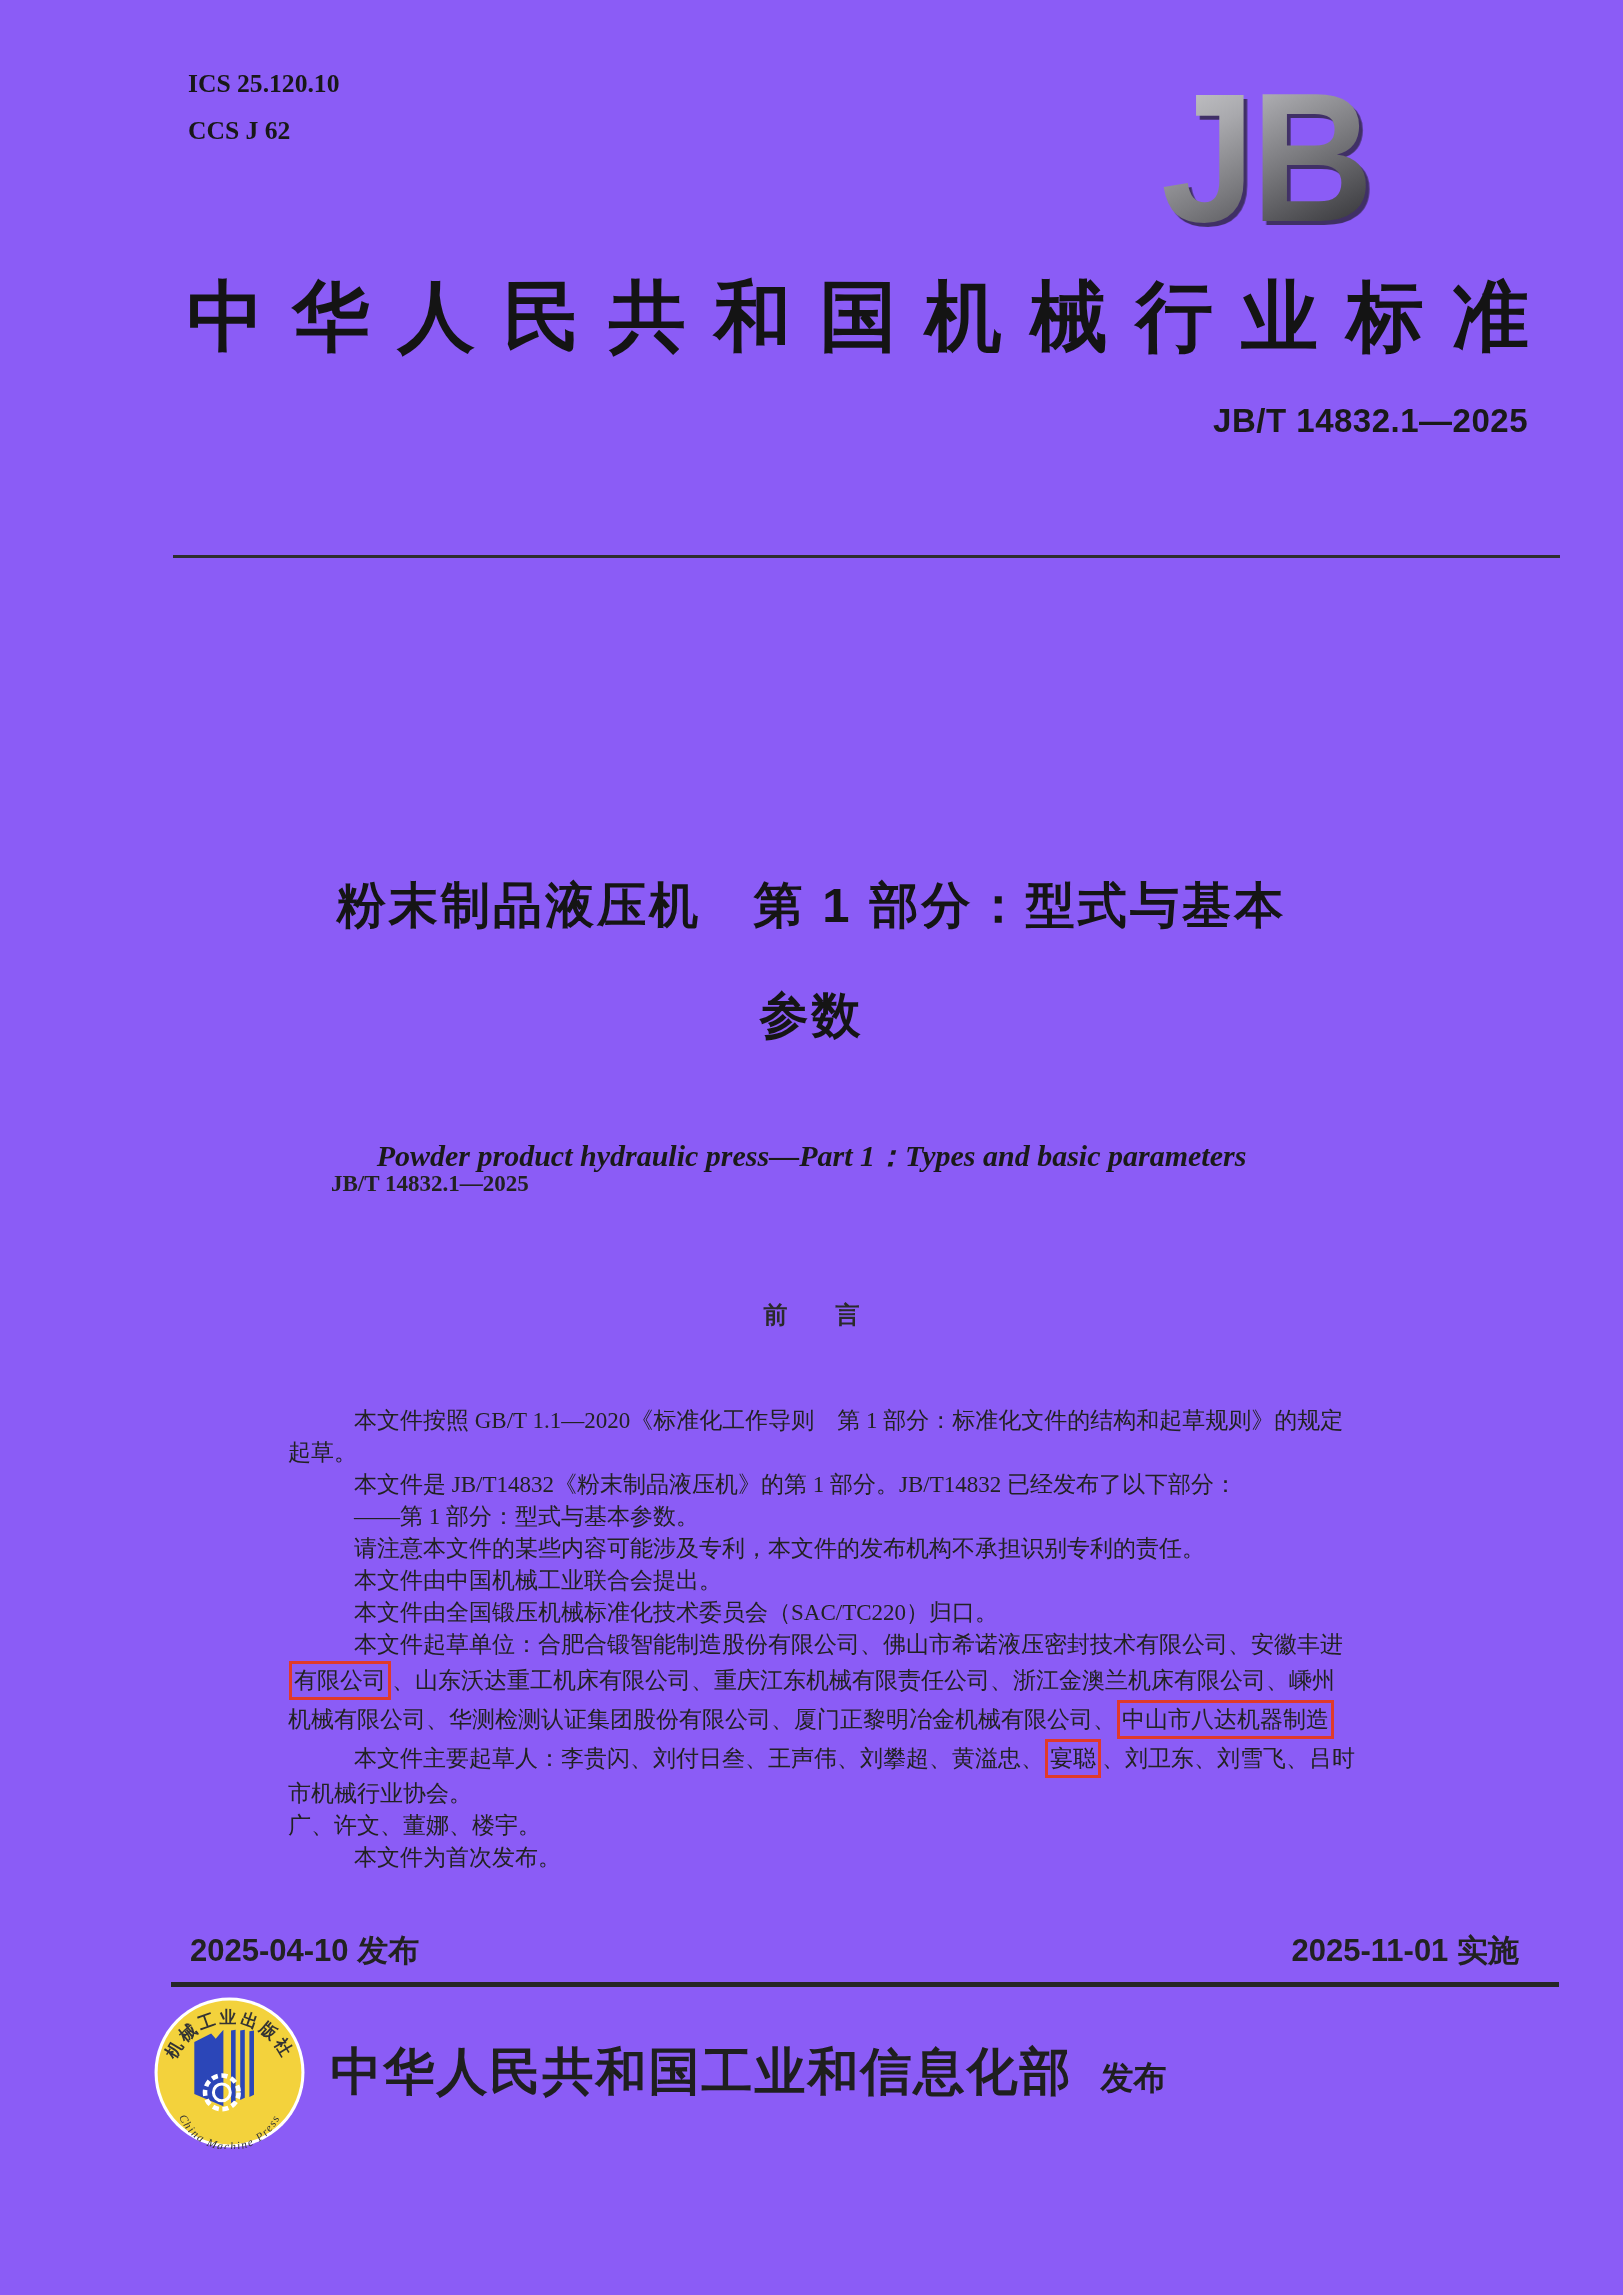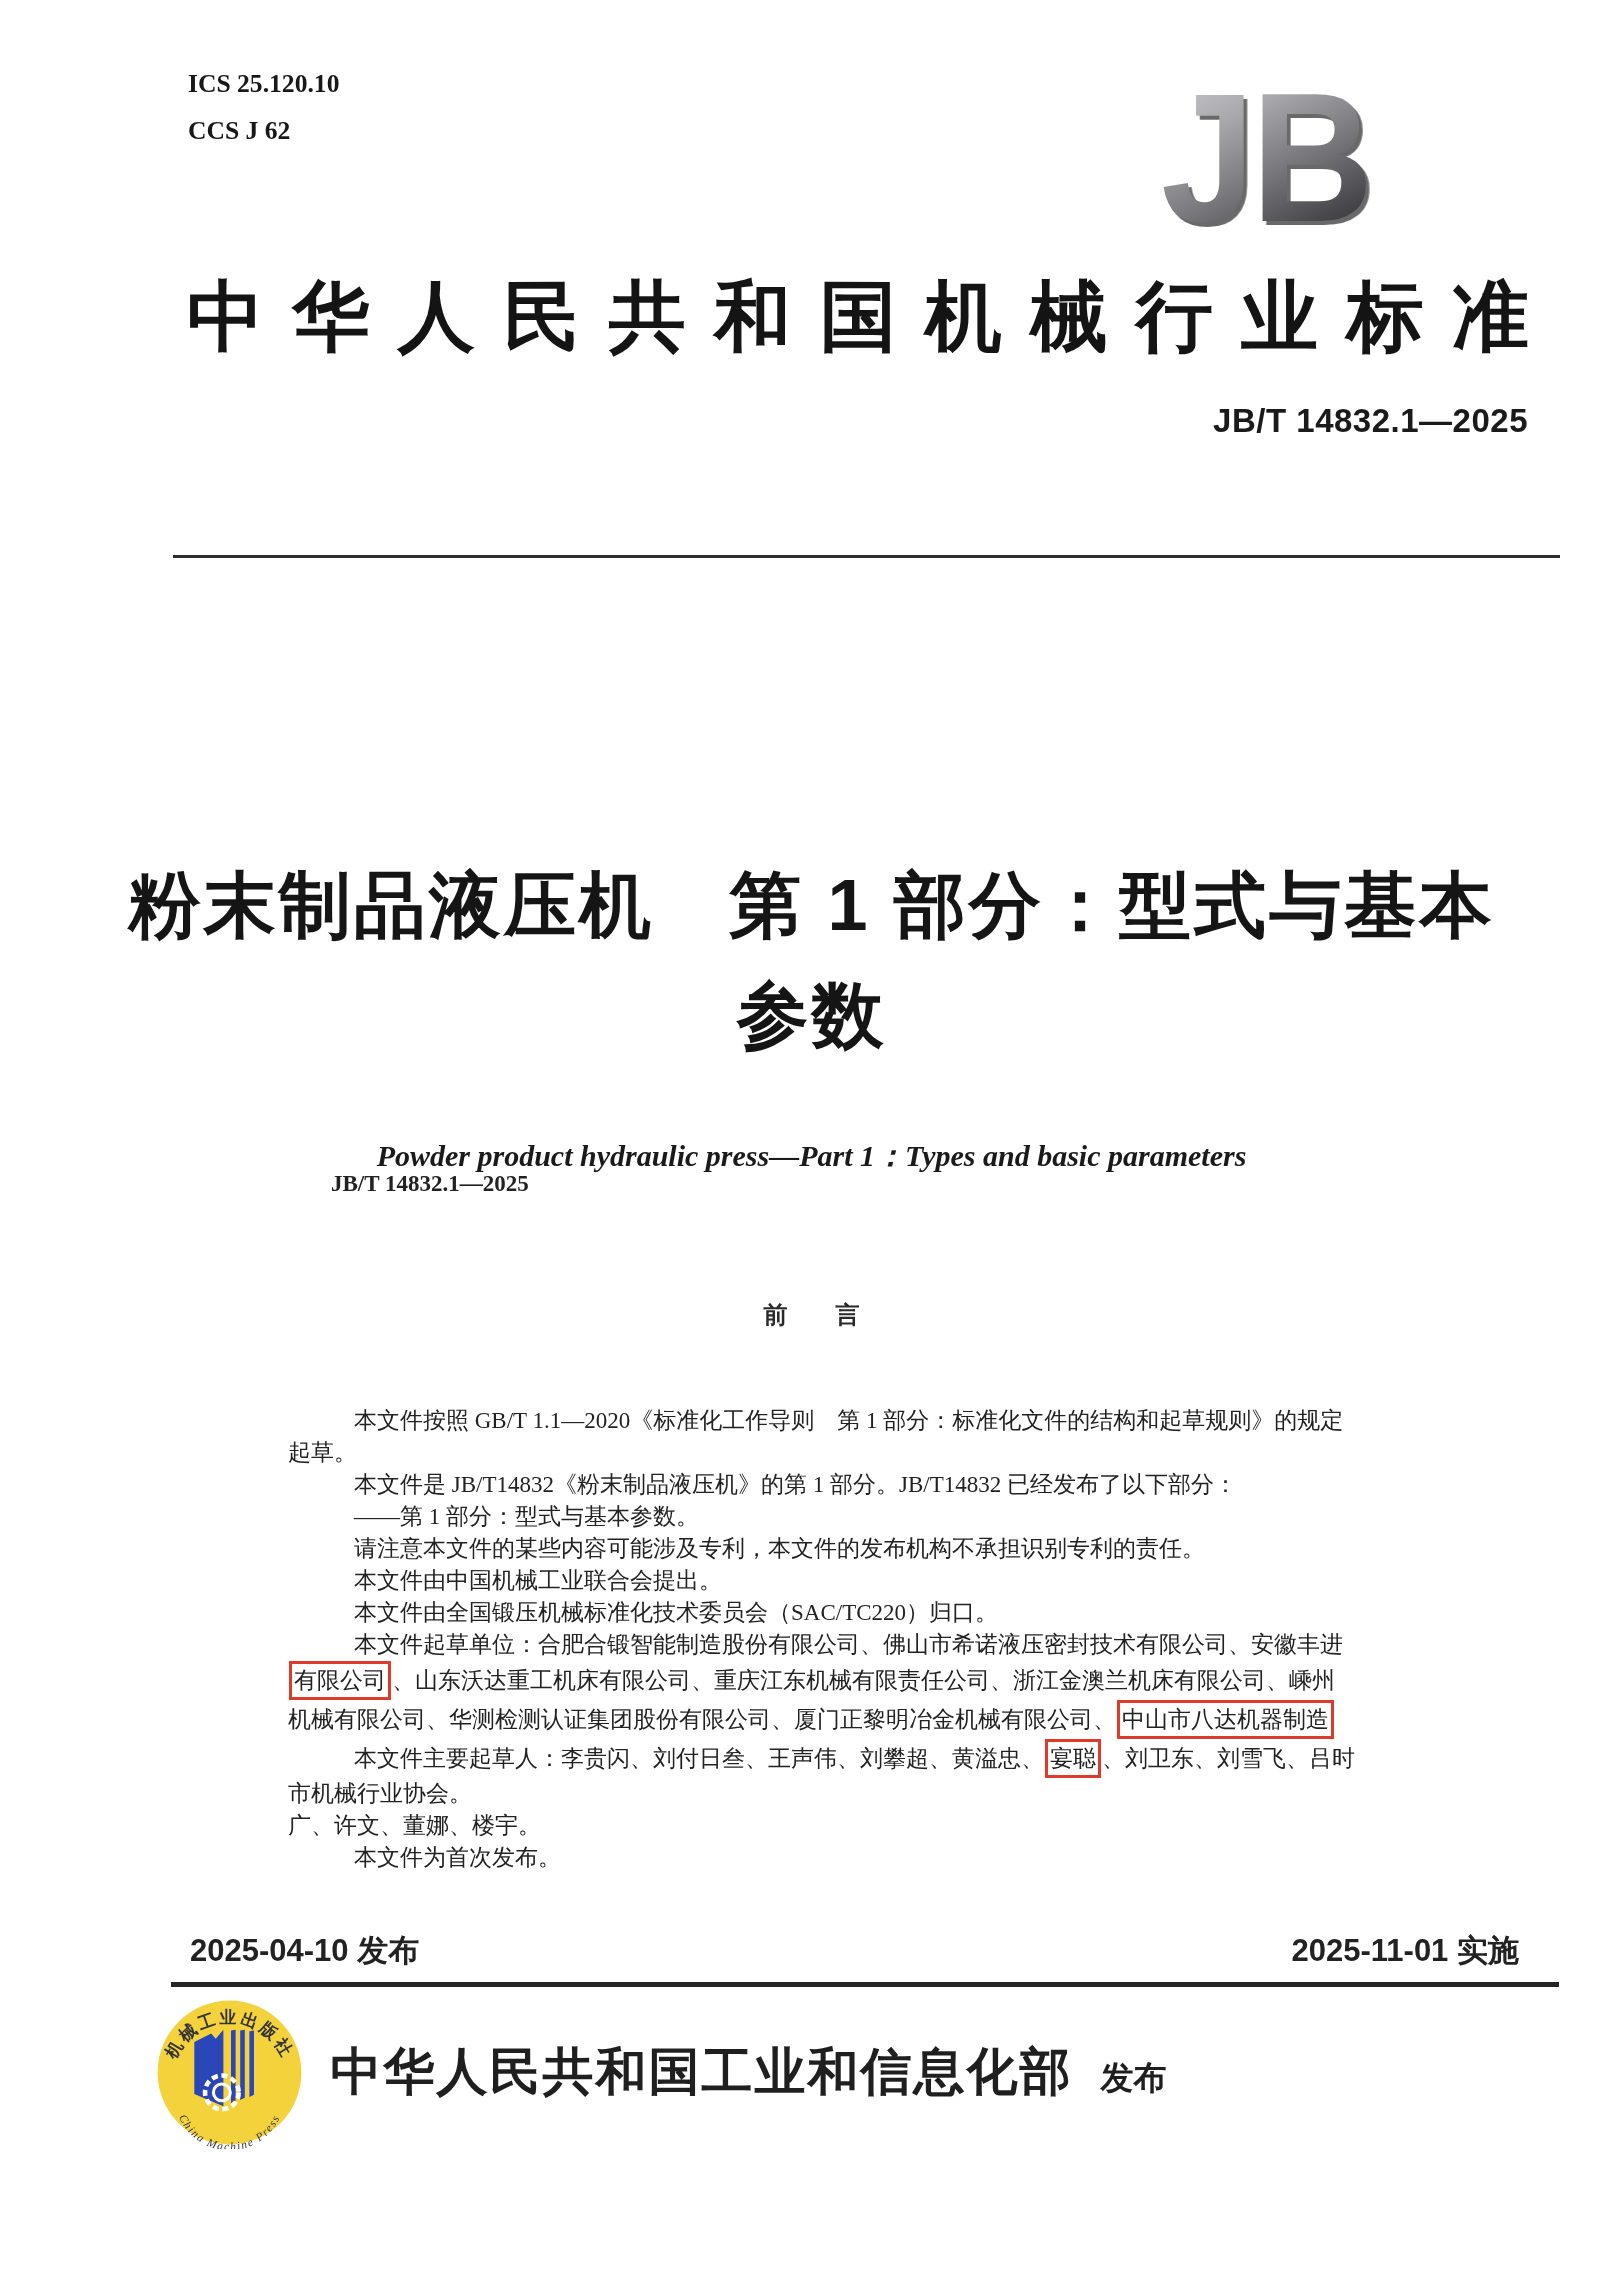--- a/index.html
+++ b/index.html
@@ -1,19 +1,19 @@
 <!DOCTYPE html>
 <html style="font-size:8.2px"><head>
 <meta charset="utf-8">
 <style>
   html,body{margin:0;padding:0;background:#e8e8e8;}
   .page{
     position:relative;
     width:1623px;height:2295px;
-    background:#ffffff;
+    background:#8b5cf6;
     font-family:"Liberation Serif",serif;
     color:#1b1b1b;
     overflow:hidden;
   }
   
   .ics-block{
     position:absolute;left:188px;top:60px;
     font-weight:bold;font-size:25.6px;line-height:47px;
     font-family:"Liberation Serif",serif;
     color:#181818;
@@ -44,21 +44,21 @@
     color:#1a1a1a;
   }
   .rule-thin{
     position:absolute;left:173px;top:555px;width:1387px;height:3.1px;
     background:#2e2e2e;
   }
   .main-title{
     position:absolute;left:0;top:850px;width:1623px;
     text-align:center;
     font-family:"Liberation Sans",sans-serif;
-    font-weight:bold;font-size:72px;line-height:110px;
+    font-weight:bold;font-size:49px;line-height:110px;
     color:#151515;letter-spacing:3.1px;
   }
   .eng-title{
     position:absolute;left:0;top:1136px;width:1623px;
     text-align:center;
     font-family:"Liberation Serif",serif;
     font-weight:bold;font-size:30px;color:#1a1a1a;font-style:italic;
   }
   .page-number-small{
     position:absolute;left:331px;top:1171px;

